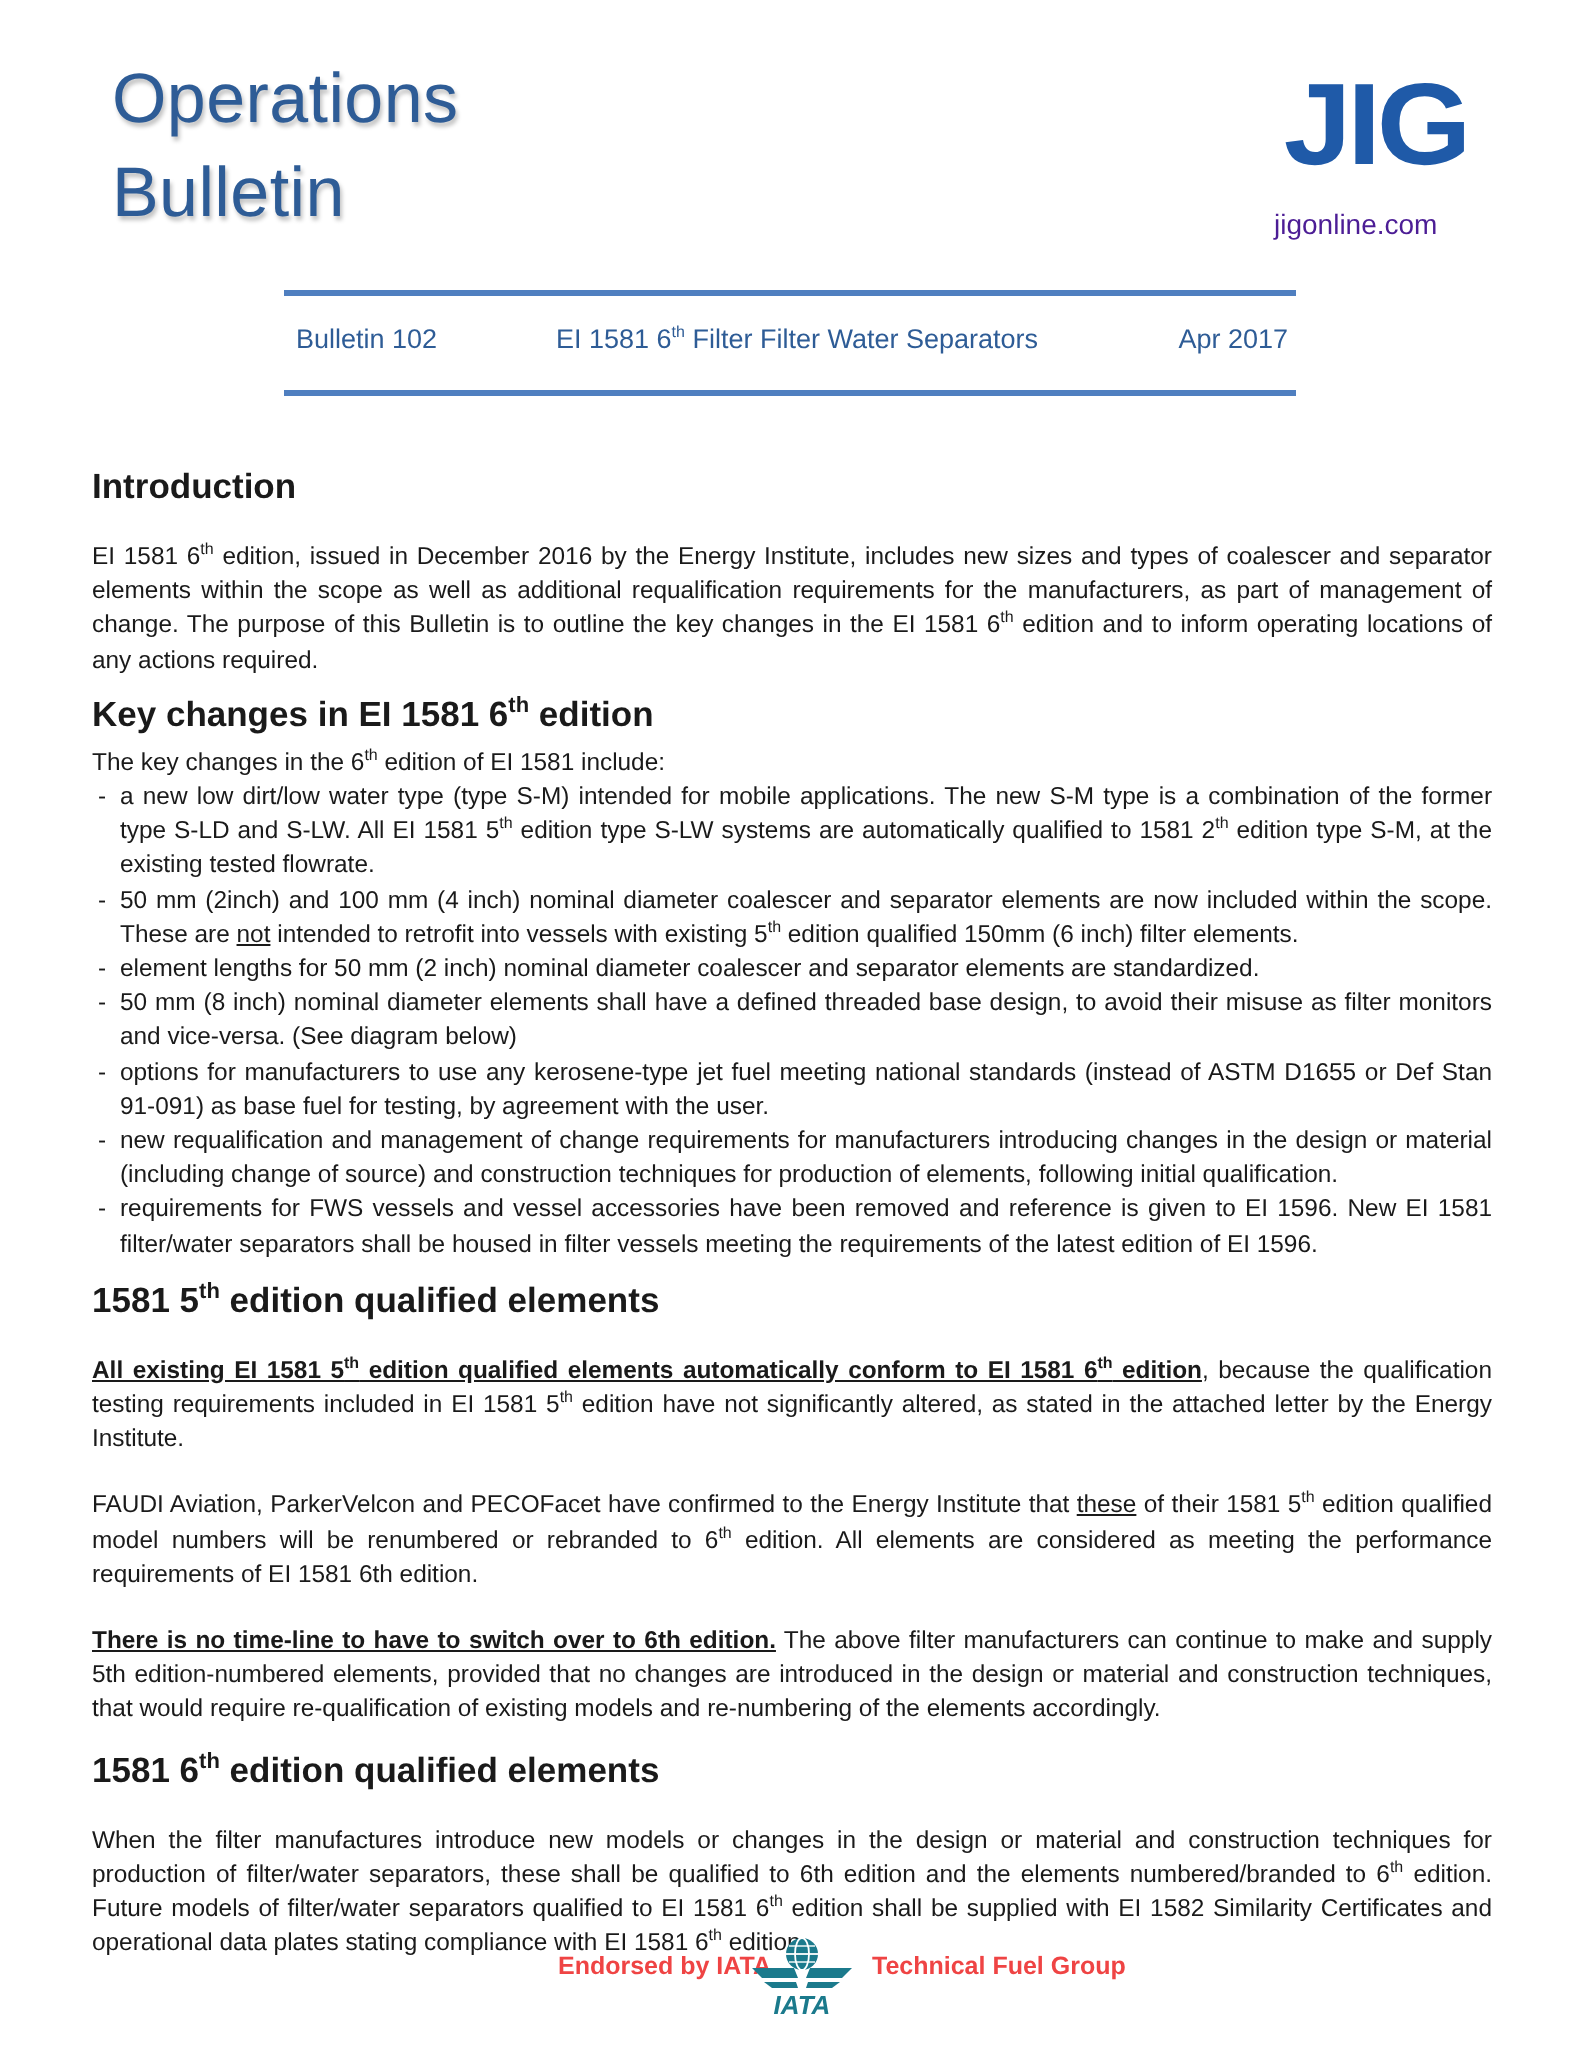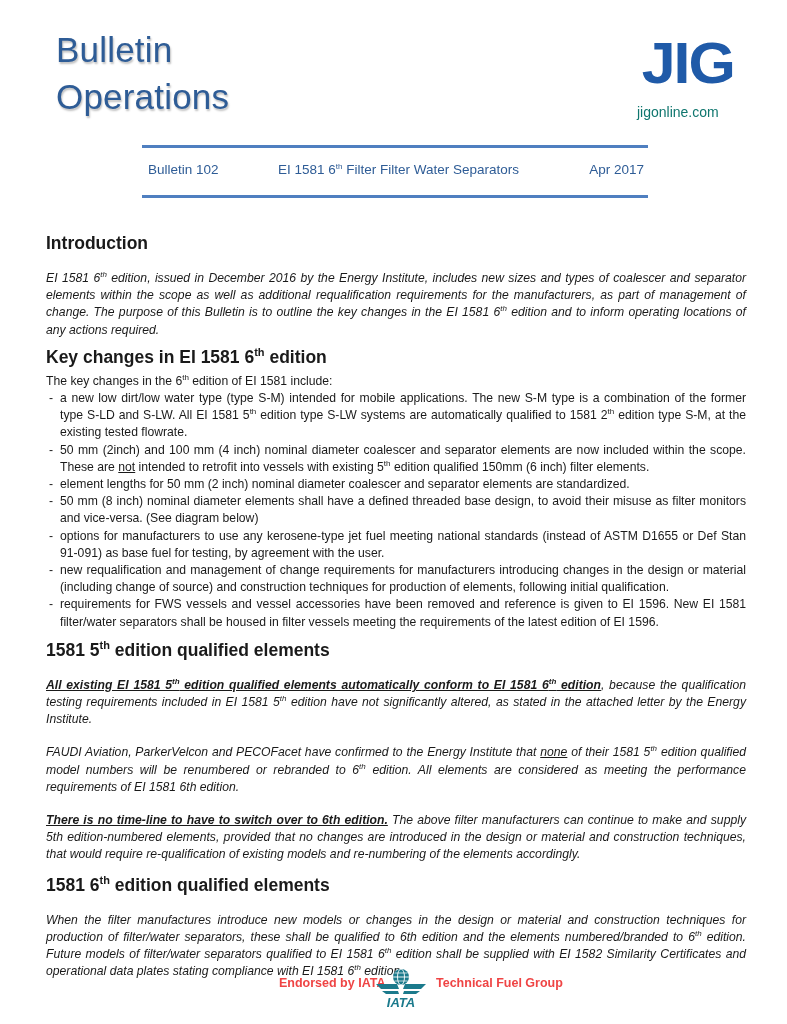--- a/index.html
+++ b/index.html
@@ -4,48 +4,48 @@
 <style>
   html, body { margin: 0; padding: 0; background: #ffffff; }
   body { width: 787px; height: 1024px; position: relative; overflow: hidden;
          font-family: "Liberation Sans", sans-serif; color: #1a1a1a; }
   .title { position: absolute; left: 56px; top: 26px; font-size: 35px; line-height: 47px;
            color: #2e5c96; font-weight: normal; letter-spacing: 0.2px;
            text-shadow: 1px 2px 2px rgba(0,0,0,0.25); }
   .logo { position: absolute; left: 636px; top: 32px; width: 110px; height: 92px; }
   .logo-mark { position: absolute; left: 8px; top: 0; font-size: 58px; font-weight: bold;
                color: #1f5aa8; letter-spacing: -2px; line-height: 62px; transform: scaleX(1.05); }
-  .logo-url { position: absolute; left: 1px; top: 72px; font-size: 14px; color: #0f766e; }
+  .logo-url { position: absolute; left: 1px; top: 72px; font-size: 14px; color: #4c1d95; }
   .rule { position: absolute; left: 142px; width: 506px; height: 3px; background: #4f7fc0; }
   .rule.top { top: 145px; }
   .rule.bottom { top: 195px; }
   .bulletin-bar { position: absolute; left: 148px; top: 162px; width: 496px; font-size: 13.5px;
                   color: #2e5c96; }
   .bulletin-bar span { position: absolute; top: 0; white-space: nowrap; }
   .content { position: absolute; left: 46px; top: 232px; width: 700px; font-size: 12.2px;
              line-height: 17.2px; color: #1a1a1a; }
   h2 { margin: 0 0 5px 0; font-size: 17.5px; line-height: 22px; font-weight: bold; color: #1a1a1a; }
-  p { margin: 16px 0 7px 0; text-align: justify; font-style: italic; }
+  p { margin: 16px 0 7px 0; text-align: justify; }
   sup { font-size: 8px; line-height: 0; vertical-align: super; }
   ul.dash { list-style: none; margin: 0 0 8px 0; padding: 0; }
   ul.dash li { position: relative; padding-left: 14px; text-align: justify; }
   ul.dash li::before { content: "-"; position: absolute; left: 3px; }
   .u { text-decoration: underline; }
   .bu { text-decoration: underline; font-weight: bold; }
   .footer { position: absolute; top: 966px; left: 0; width: 787px; height: 46px; }
   .footer .left { position: absolute; left: 261px; top: 10px; font-size: 12.5px; font-weight: bold; color: #ef4444; padding-left: 18px; }
   .footer .right { position: absolute; left: 436px; top: 10px; font-size: 12.5px; font-weight: bold; color: #ef4444; }
   .iata { position: absolute; left: 373px; top: 0; width: 56px; height: 44px; }
 </style>
 </head>
 <body>
 
 <div class="title">
+  <div>Operations</div>
   <div>Bulletin</div>
-  <div>Operations</div>
 </div>
 
 <div class="logo">
   <div class="logo-mark">JIG</div>
   <div class="logo-url">jigonline.com</div>
 </div>
 
 <div class="rule top"></div>
 <div class="bulletin-bar">
   <span style="left:0">Bulletin 102</span>
@@ -66,21 +66,21 @@
     <li><span>50 mm (2inch) and 100 mm (4 inch) nominal diameter coalescer and separator elements are now included within the scope. These are </span><span class="u">not</span><span> intended to retrofit into vessels with existing 5</span><sup>th</sup><span> edition qualified 150mm (6 inch) filter elements.</span></li>
     <li>element lengths for 50 mm (2 inch) nominal diameter coalescer and separator elements are standardized.</li>
     <li>50 mm (8 inch) nominal diameter elements shall have a defined threaded base design, to avoid their misuse as filter monitors and vice-versa. (See diagram below)</li>
     <li>options for manufacturers to use any kerosene-type jet fuel meeting national standards (instead of ASTM D1655 or Def Stan 91-091) as base fuel for testing, by agreement with the user.</li>
     <li>new requalification and management of change requirements for manufacturers introducing changes in the design or material (including change of source) and construction techniques for production of elements, following initial qualification.</li>
     <li>requirements for FWS vessels and vessel accessories have been removed and reference is given to EI 1596.  New EI 1581 filter/water separators shall be housed in filter vessels meeting the requirements of the latest edition of EI 1596.</li>
   </ul>
 
   <h2><span>1581 5</span><sup style="font-size:11px">th</sup><span> edition qualified elements</span></h2>
   <p><span class="bu"><span>All existing EI 1581 5</span><sup>th</sup><span> edition qualified elements automatically conform to EI 1581 6</span><sup>th</sup><span> edition</span></span><span>, because the qualification testing requirements included in EI 1581 5</span><sup>th</sup><span> edition have not significantly altered, as stated in the attached letter by the Energy Institute.</span></p>
-  <p><span>FAUDI Aviation, ParkerVelcon and PECOFacet have confirmed to the Energy Institute that </span><span class="u">none</span><span> of their 1581 5</span><sup>th</sup><span> edition qualified model numbers will be renumbered or rebranded to 6</span><sup>th</sup><span> edition. All elements are considered as meeting the performance requirements of EI 1581 6th edition.</span></p>
+  <p><span>FAUDI Aviation, ParkerVelcon and PECOFacet have confirmed to the Energy Institute that </span><span class="u">these</span><span> of their 1581 5</span><sup>th</sup><span> edition qualified model numbers will be renumbered or rebranded to 6</span><sup>th</sup><span> edition. All elements are considered as meeting the performance requirements of EI 1581 6th edition.</span></p>
   <p><span class="bu">There is no time-line to have to switch over to 6th edition.</span><span> The above filter manufacturers can continue to make and supply 5th edition-numbered elements, provided that no changes are introduced in the design or material and construction techniques, that would require re-qualification of existing models and re-numbering of the elements accordingly.</span></p>
 
   <h2 style="margin-top:10px"><span>1581 6</span><sup style="font-size:11px">th</sup><span> edition qualified elements</span></h2>
   <p><span>When the filter manufactures introduce new models or changes in the design or material and construction techniques for production of filter/water separators, these shall be qualified to 6th edition and the elements numbered/branded to 6</span><sup>th</sup><span> edition. Future models of filter/water separators qualified to EI 1581 6</span><sup>th</sup><span> edition shall be supplied with EI 1582 Similarity Certificates and operational data plates stating compliance with EI 1581 6</span><sup>th</sup><span> edition.</span></p>
 </div>
 
 <div class="footer">
   <div class="left">Endorsed by IATA</div>
   <svg class="iata" viewBox="0 0 56 44">
     <circle cx="28" cy="11" r="8" fill="#1b7a8c"></circle>

